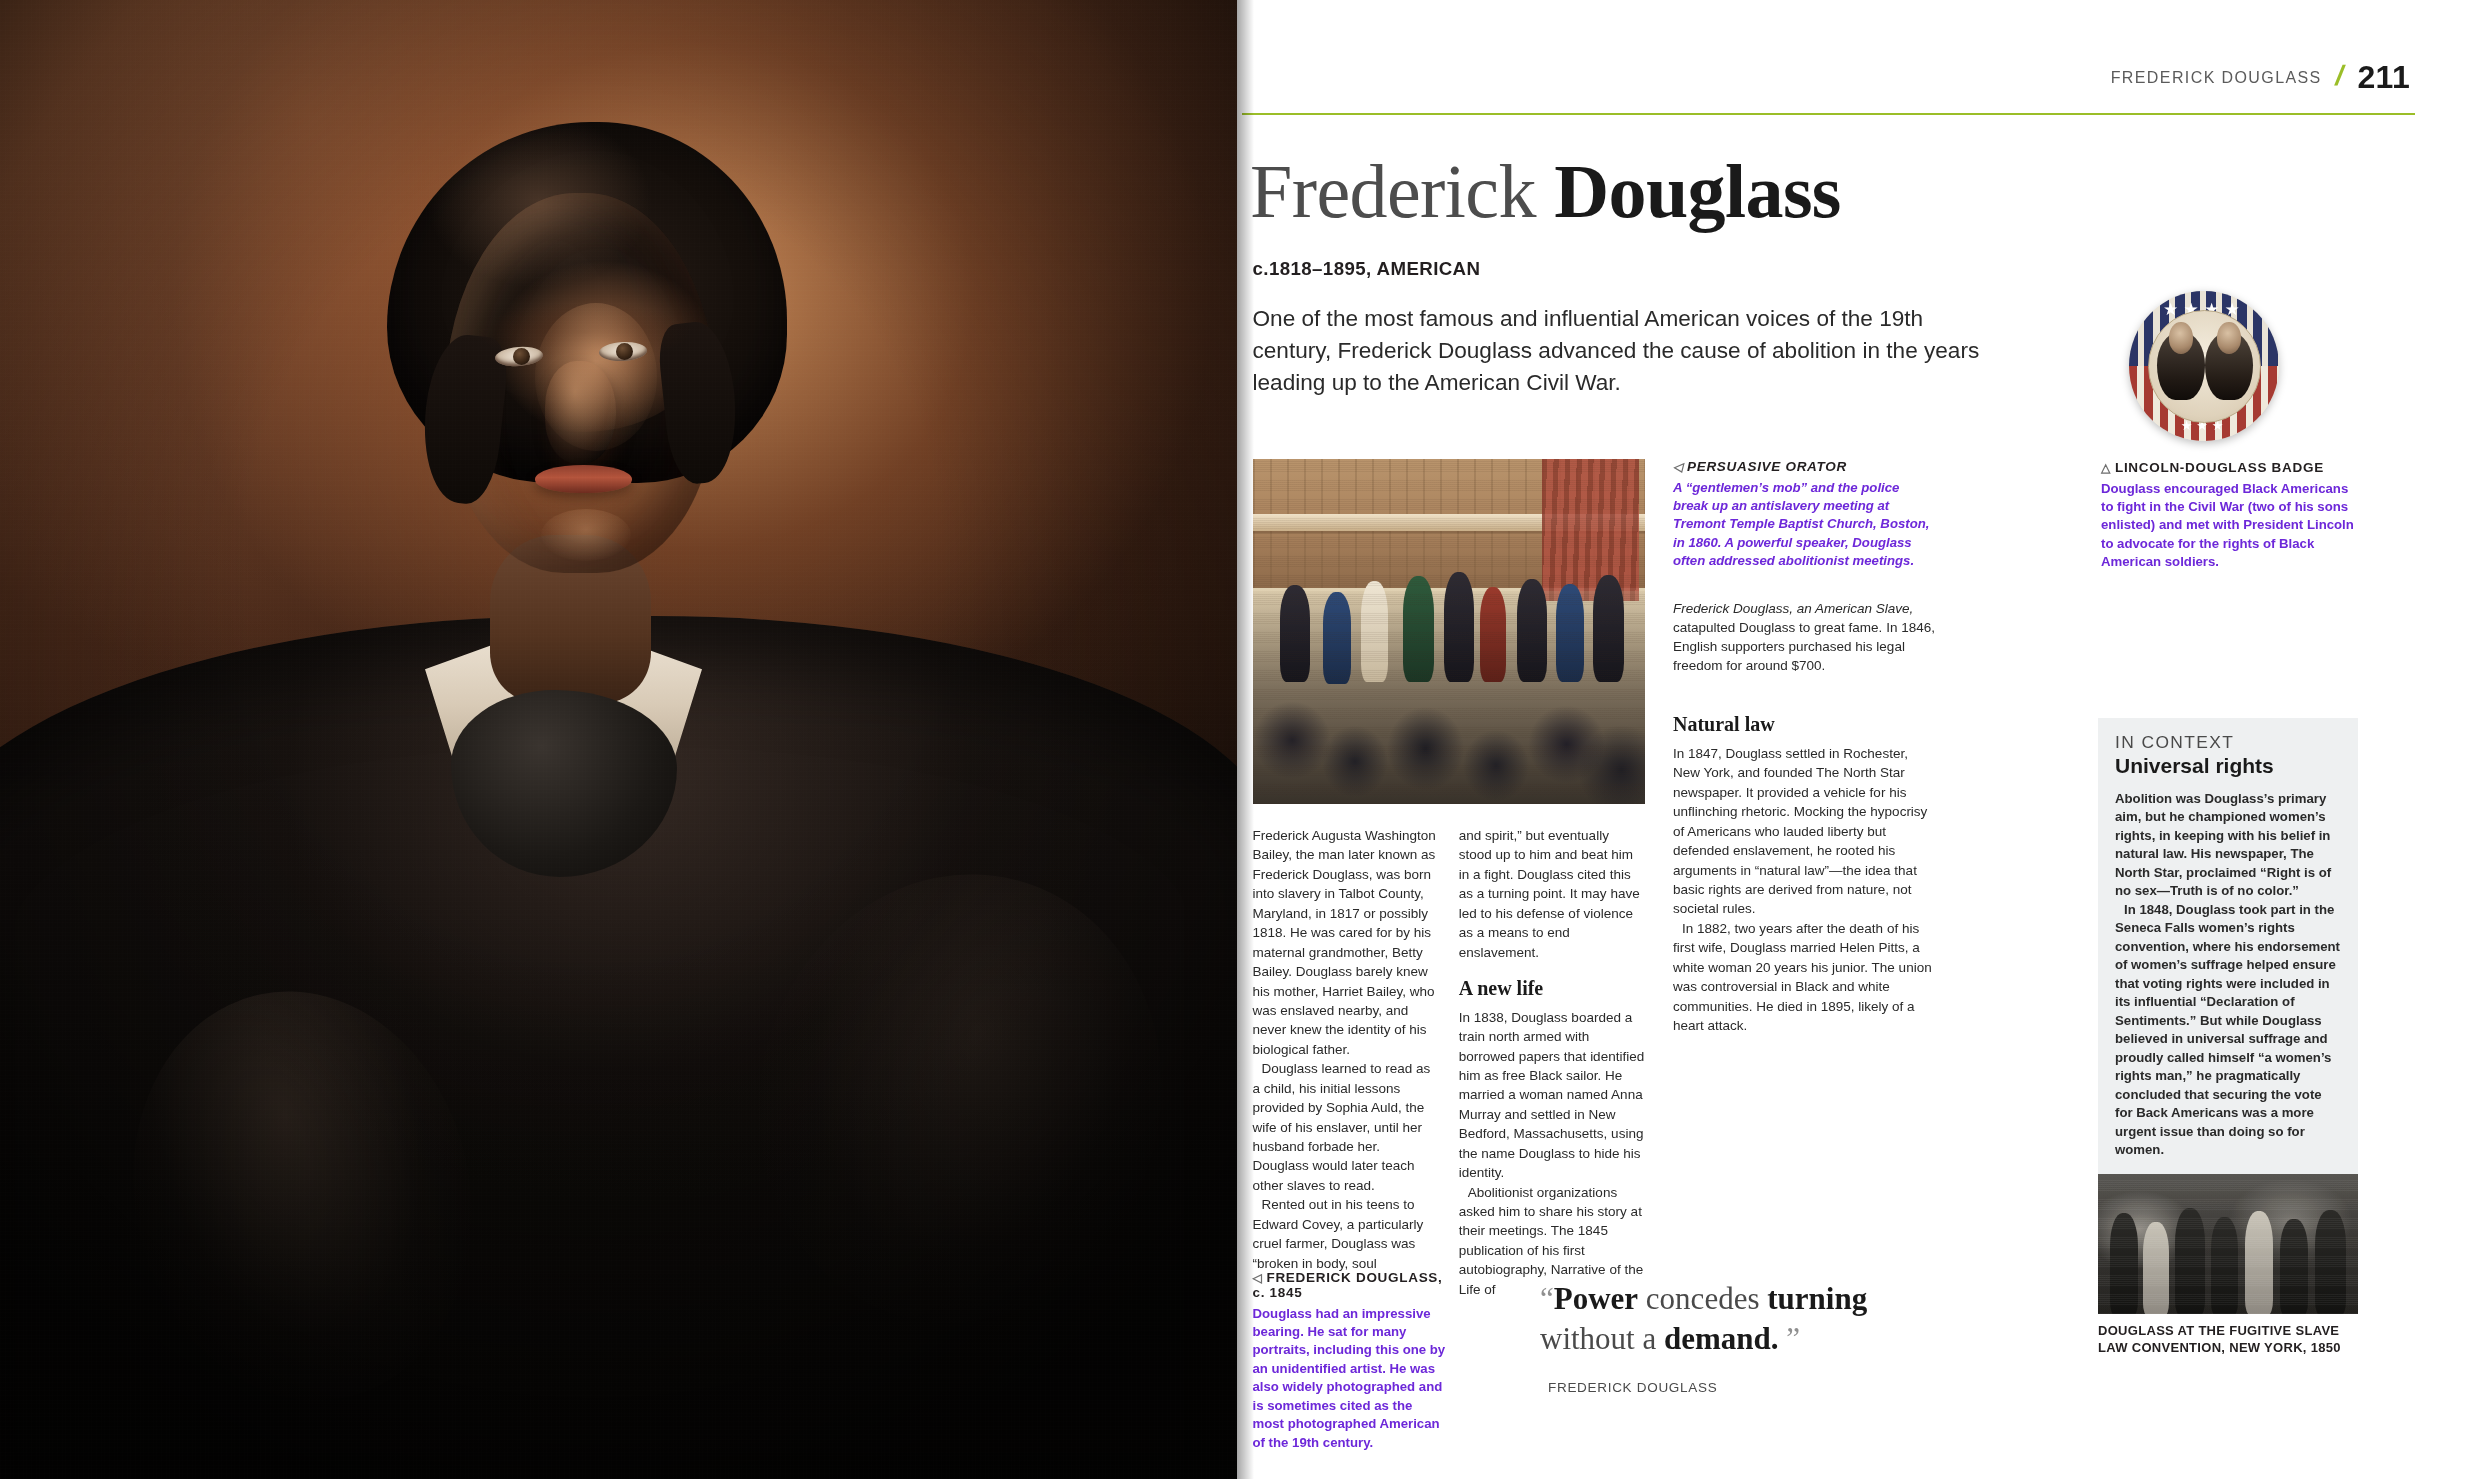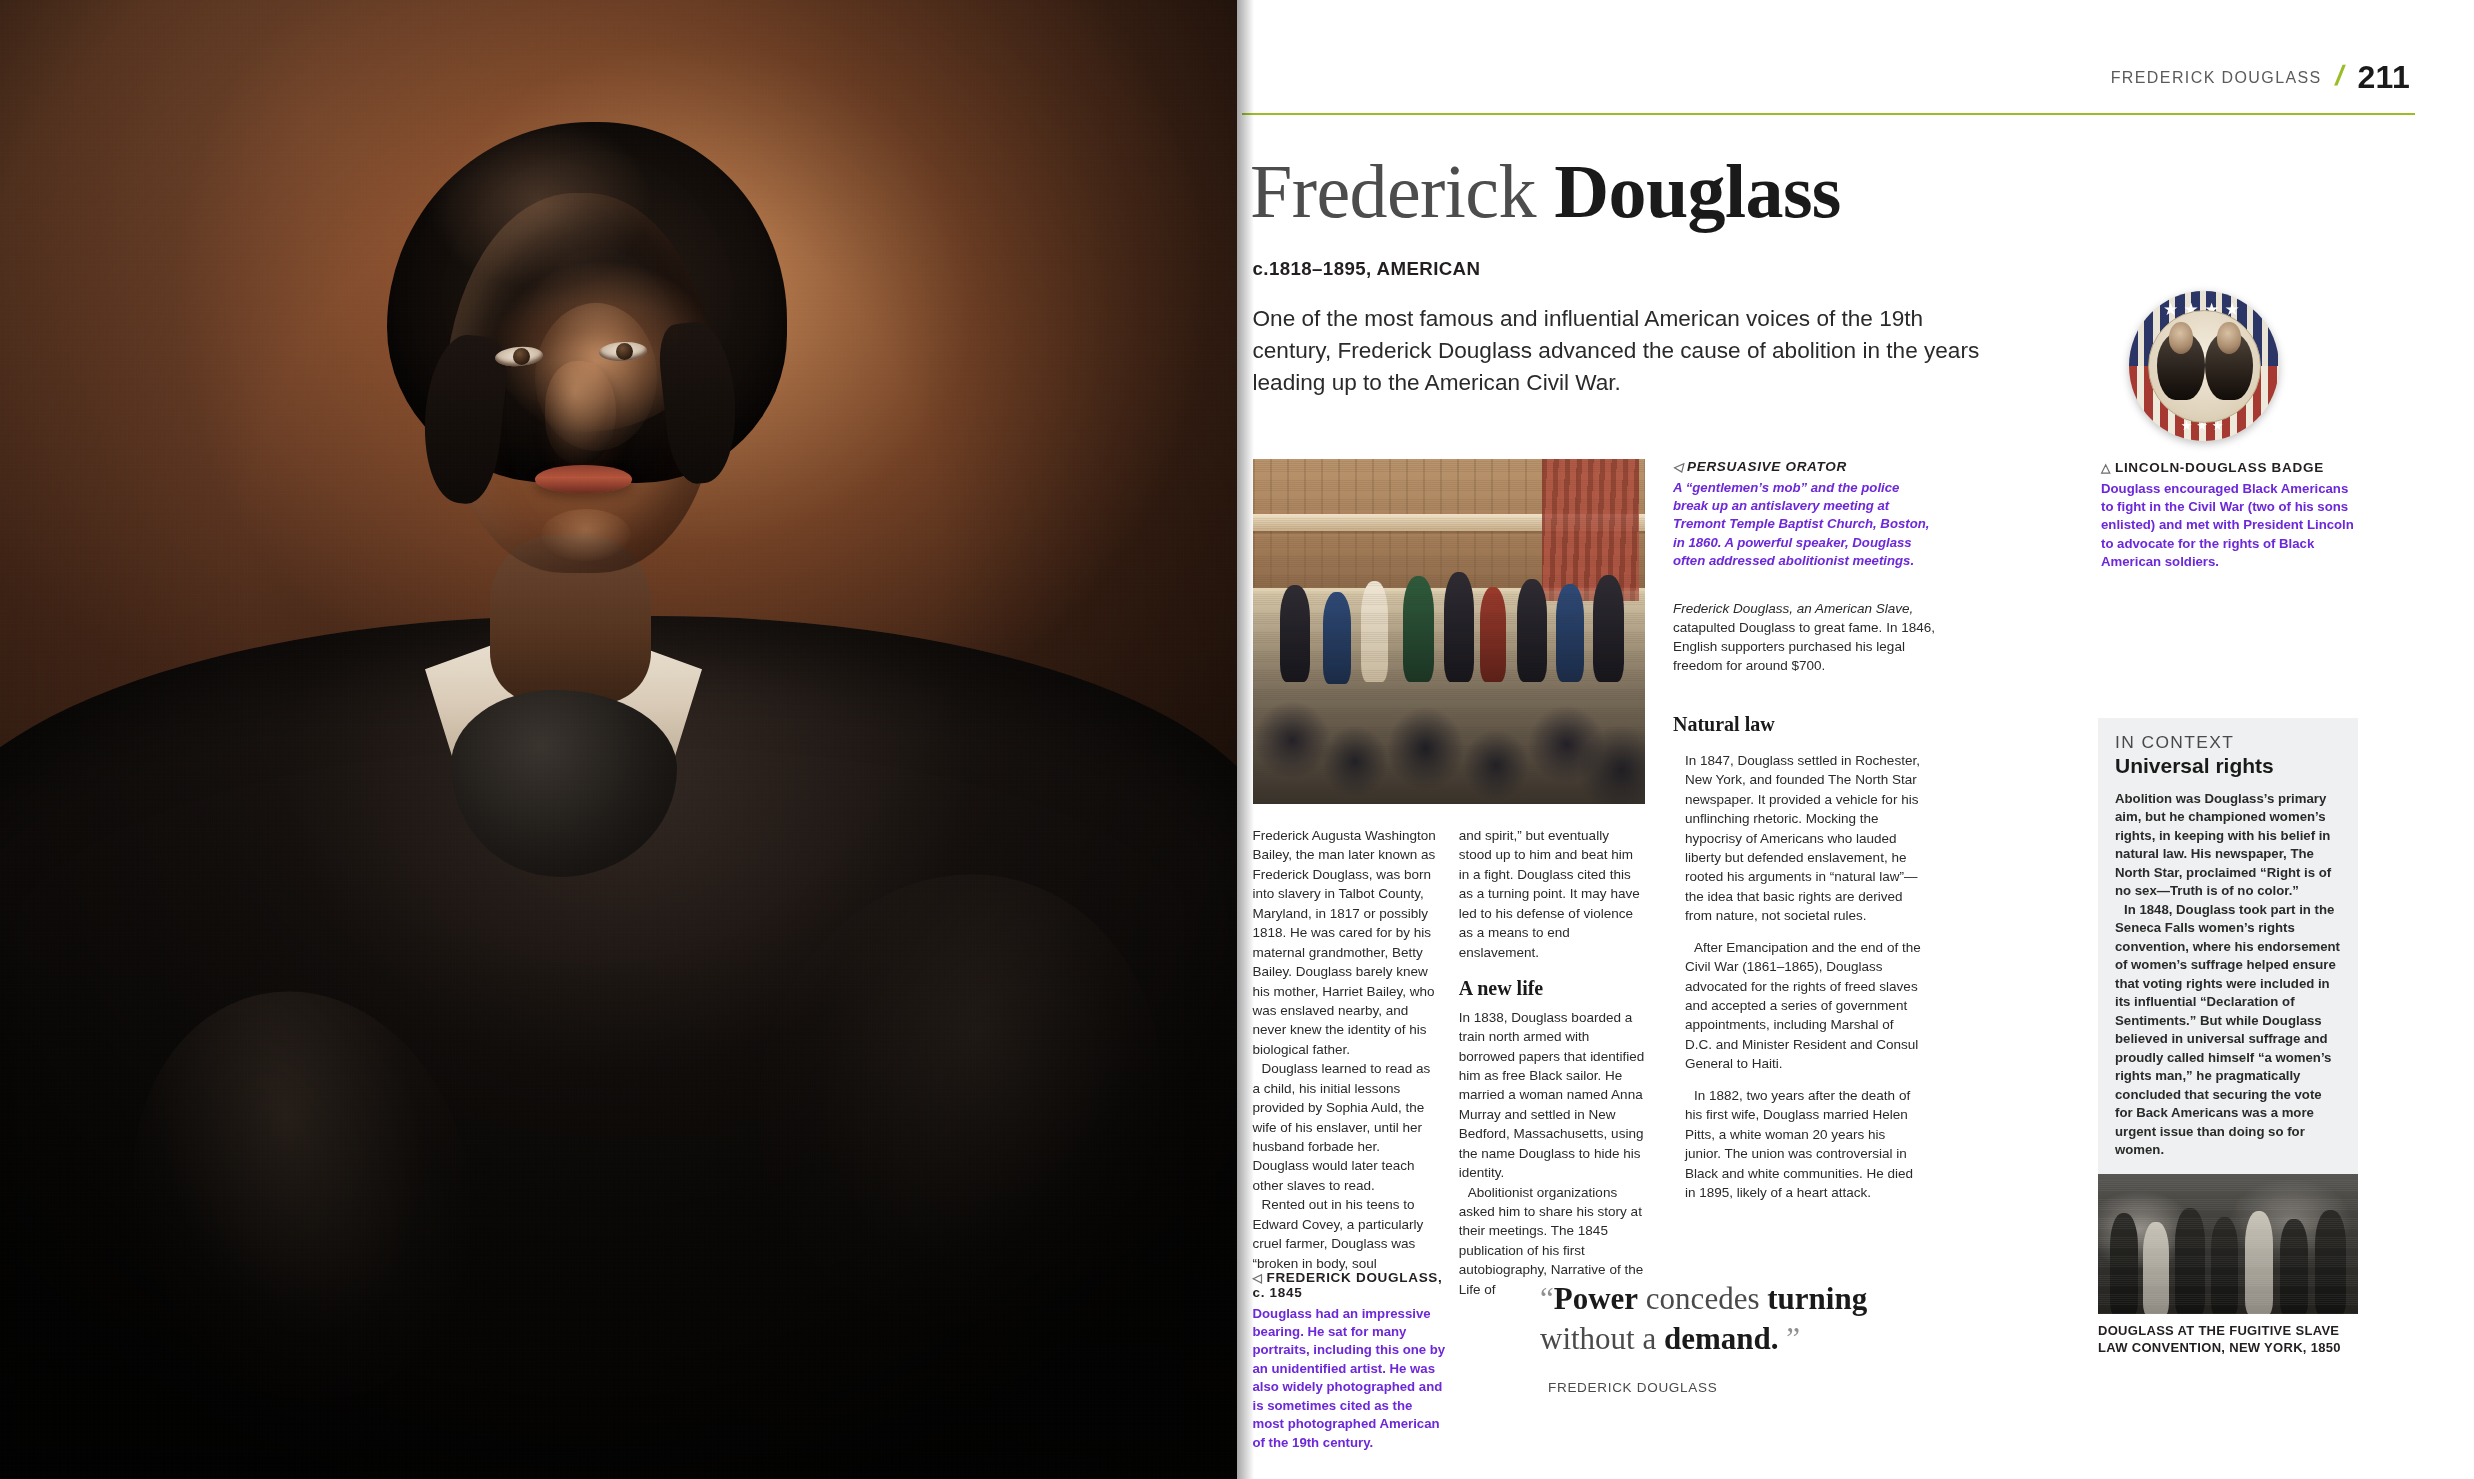--- a/index.html
+++ b/index.html
@@ -417,21 +417,21 @@
   }
   .col-right-text {
     position: absolute;
     left: 436px;
     top: 710px;
     width: 263px;
     font-size: 13.5px;
     line-height: 1.44;
     color: #2a2a2a;
   }
-  .col-right-text p { margin: 12px; text-indent: 0; }
+  .col-right-text p { margin: 0; text-indent: 0; }
   .col-right-text p + p { text-indent: 9px; margin-top: 0; }
 
   
   .body-cols {
     position: absolute;
     left: 15.5px;
     top: 826px;
     width: 392px;
     display: flex;
     gap: 20.6px;
@@ -696,21 +696,20 @@
       <div class="cap-body">A “gentlemen’s mob” and the police break up an antislavery meeting at Tremont Temple Baptist Church, Boston, in 1860. A powerful speaker, Douglass often addressed abolitionist meetings.</div>
     </div>
 
     <div class="cap-orator-extra">
       <em>Frederick Douglass, an American Slave,</em><span> catapulted Douglass to great fame. In 1846, English supporters purchased his legal freedom for around $700.</span>
     </div>
 
     <div class="col-right-text">
       <div class="sec-head">Natural law</div>
       <p>In 1847, Douglass settled in Rochester, New York, and founded The North Star newspaper. It provided a vehicle for his unflinching rhetoric. Mocking the hypocrisy of Americans who lauded liberty but defended enslavement, he rooted his arguments in “natural law”—the idea that basic rights are derived from nature, not societal rules.</p>
-      <p>After Emancipation and the end of the Civil War (1861–1865), Douglass advocated for the rights of freed slaves and accepted a series of government appointments, including Marshal of D.C. and Minister Resident and Consul General to Haiti.</p>
       <p>In 1882, two years after the death of his first wife, Douglass married Helen Pitts, a white woman 20 years his junior. The union was controversial in Black and white communities. He died in 1895, likely of a heart attack.</p>
     </div>
 
     <div class="body-cols">
       <div class="body-col">
         <p>Frederick Augusta Washington Bailey, the man later known as Frederick Douglass, was born into slavery in Talbot County, Maryland, in 1817 or possibly 1818. He was cared for by his maternal grandmother, Betty Bailey. Douglass barely knew his mother, Harriet Bailey, who was enslaved nearby, and never knew the identity of his biological father.</p>
         <p>Douglass learned to read as a child, his initial lessons provided by Sophia Auld, the wife of his enslaver, until her husband forbade her. Douglass would later teach other slaves to read.</p>
         <p>Rented out in his teens to Edward Covey, a particularly cruel farmer, Douglass was “broken in body, soul</p>
       </div>
       <div class="body-col">

